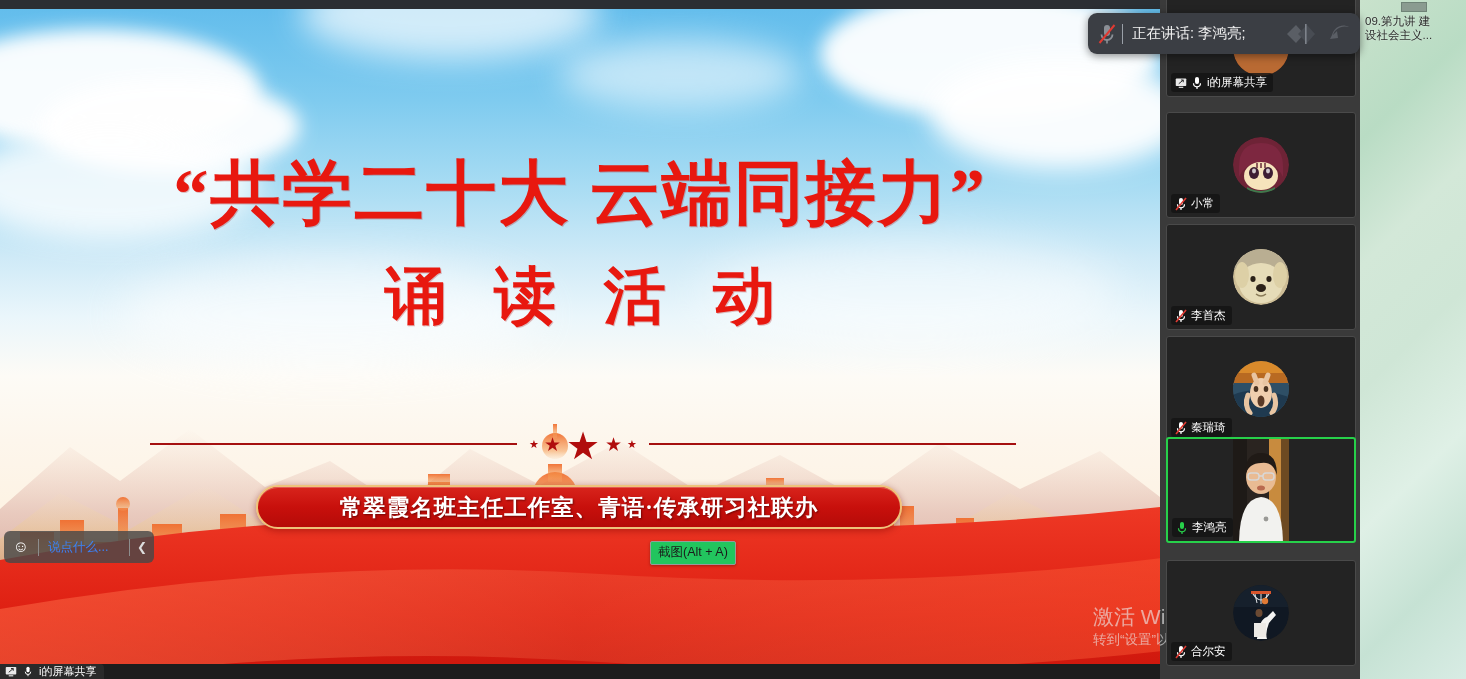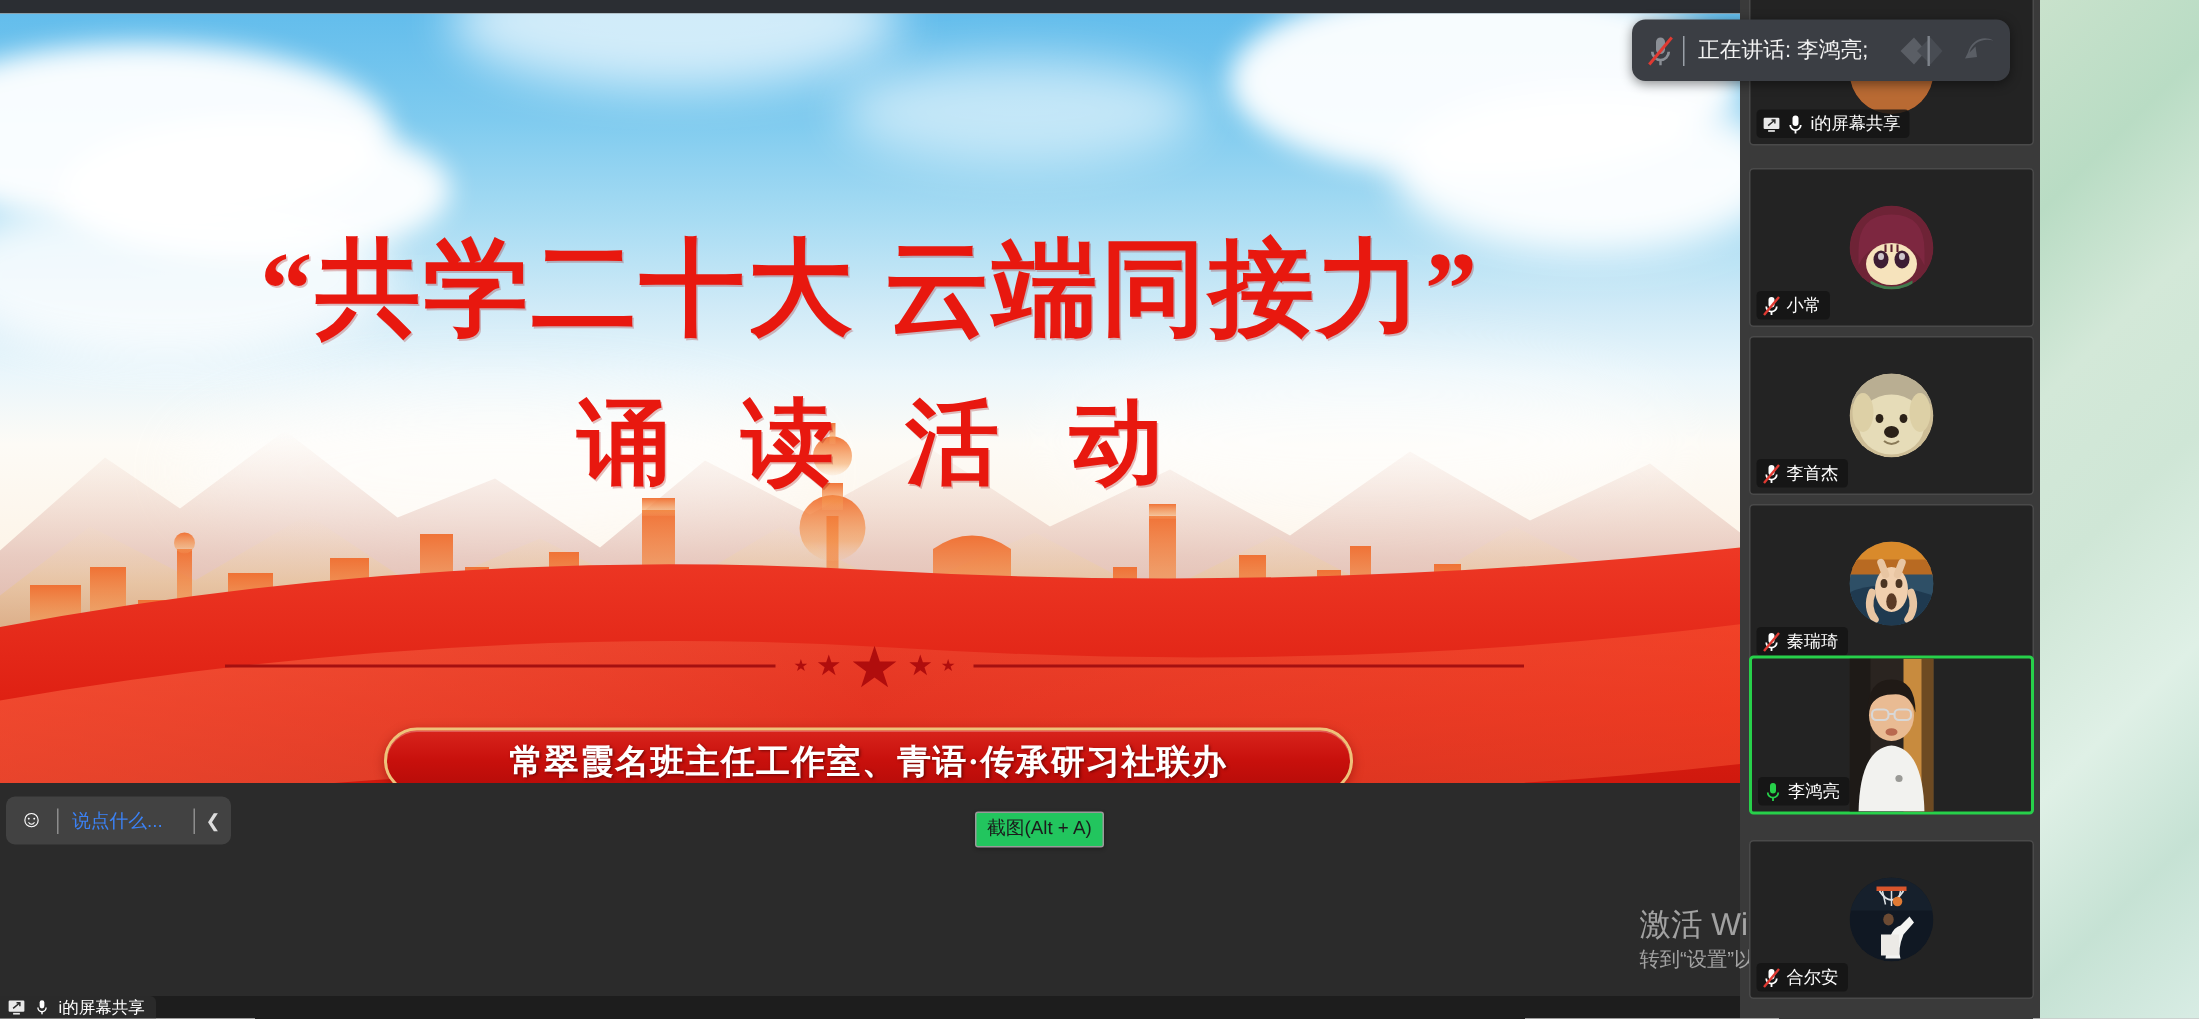--- a/index.html
+++ b/index.html
@@ -35,21 +35,21 @@
   }
 
   
   .topbar {
     position:absolute; left:0; top:0; width:1160px; height:9px;
     background:#2b2e33;
   }
 
   
   .slide {
-    position:absolute; left:0; top:9px; width:1160px; height:513px;
+    position:absolute; left:0; top:9px; width:1160px; height:655px;
     overflow:hidden; background:#ffffff;
   }
   .sky {
     position:absolute; inset:0;
     background:linear-gradient(to bottom,#63bdec 0%,#7fcbef 14%,#a8dcf3 27%,
       #cfeaf7 38%, #eaf6fb 47%, #fdfbf6 56%, #fdf6ec 66%, #fdf3e4 76%, #fdf0dc 86%, #fdeedb 100%);
   }
   
   .cloud { position:absolute; background:#fff; border-radius:50%; filter:blur(9px); opacity:.95; }
   .c1 { left:-70px;  top:20px;  width:330px; height:120px; }
@@ -149,21 +149,21 @@
   .task-chip {
     position:absolute; left:0; top:664px; height:15px; z-index:23;
     display:flex; align-items:center; gap:5px; padding:0 8px 0 5px;
     background:#2a2a2a; border-radius:0 4px 0 0; color:#fff; font-size:11px;
     white-space:nowrap; overflow:hidden; max-width:130px;
   }
   .mini-ic { width:12px; height:11px; flex:0 0 auto; }
 
   
   .toast {
-    position:absolute; left:1088px; top:13px; width:252px; height:41px; z-index:40;
+    position:absolute; left:1088px; top:13px; width:272px; height:41px; z-index:40;
     background:#3b3e44; border-radius:9px;
     display:flex; align-items:center; padding:0 8px;
     box-shadow:0 2px 8px rgba(0,0,0,.45);
   }
   .toast .mic-muted { width:22px; height:24px; flex:0 0 auto; }
   .toast .sep { width:1px; height:20px; background:#9aa0a8; margin:0 9px 0 4px; }
   .toast .txt { flex:1; color:#f2f2f2; font-size:14.5px; white-space:nowrap; }
   .toast .act { display:flex; align-items:center; gap:2px; }
 
   
@@ -199,20 +199,25 @@
   }
   .watermark .w1 { font-size:21px; line-height:26px; white-space:nowrap; }
   .watermark .w2 { font-size:13.5px; line-height:19px; white-space:nowrap; }
 </style>
 </head>
 <body>
 
 <div id="app">
 
   <div class="desktop"></div>
+  <div class="desktop-icon">
+    <div class="thumb"></div>
+    <div class="label">09.第九讲 建
+设社会主义...</div>
+  </div>
 
   <div class="gutter"></div>
 
   <div class="topbar"></div>
 
   <div class="slide">
     <div class="sky"></div>
     <div class="cloud c1"></div>
     <div class="cloud c2"></div>
     <div class="cloud c3"></div>

